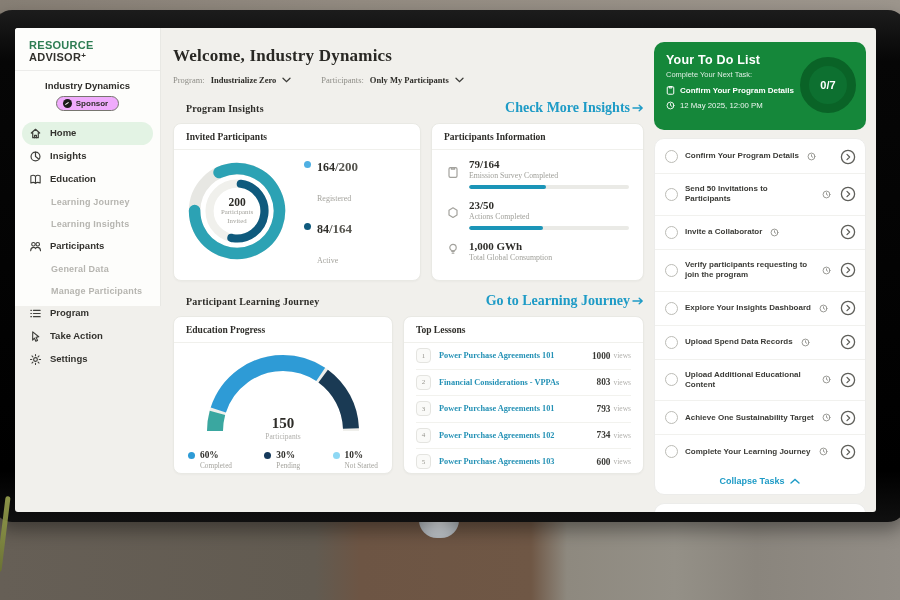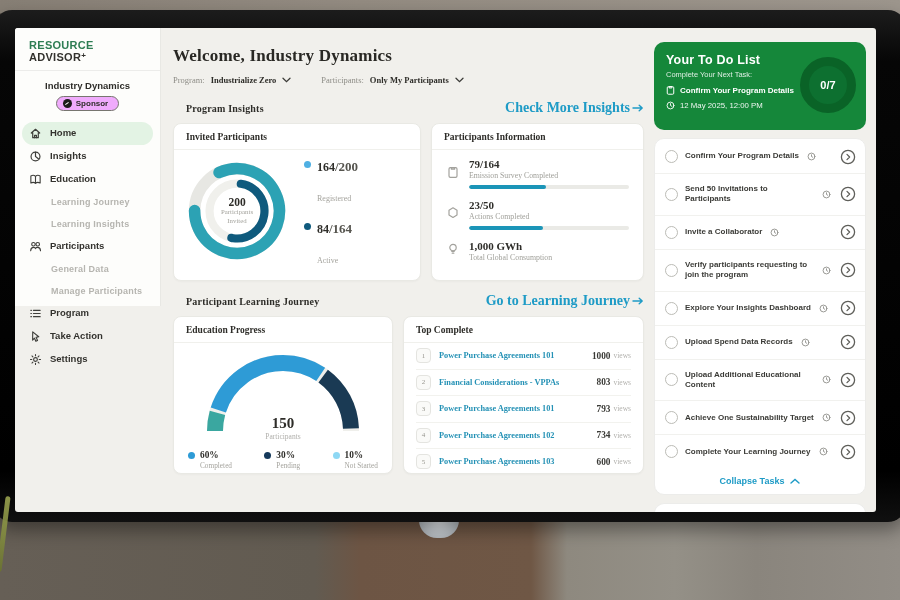--- a/index.html
+++ b/index.html
@@ -355,21 +355,21 @@
                 <span class="dot" style="background: rgb(142, 216, 244);"></span>
                 <span>
                     <div class="v">10%</div>
                     <div class="l">Not Started</div>
                   </span>
               </div>
             </div>
           </div>
 
           <div class="card c-lessons">
-            <div class="card-h">Top Complete</div>
+            <div class="card-h">Top Lessons</div>
             <div class="lesson-list">
               <div class="lesson">
                 <span class="rank">1</span>
                 <span class="l-title">Power Purchase Agreements 101</span>
                 <span class="l-views">1000</span>
                 <span class="l-word">views</span>
               </div>
               <div class="lesson">
                 <span class="rank">2</span>
                 <span class="l-title">Financial Considerations - VPPAs</span>

